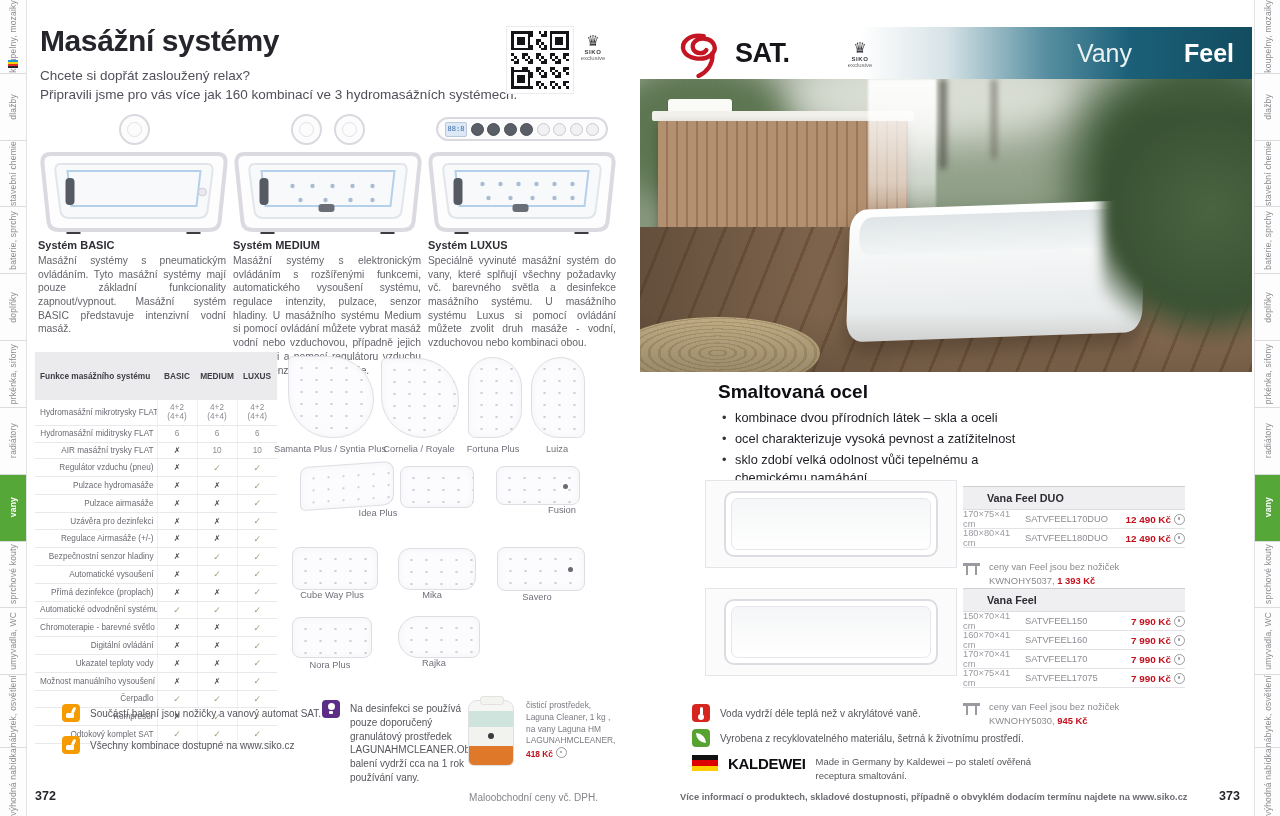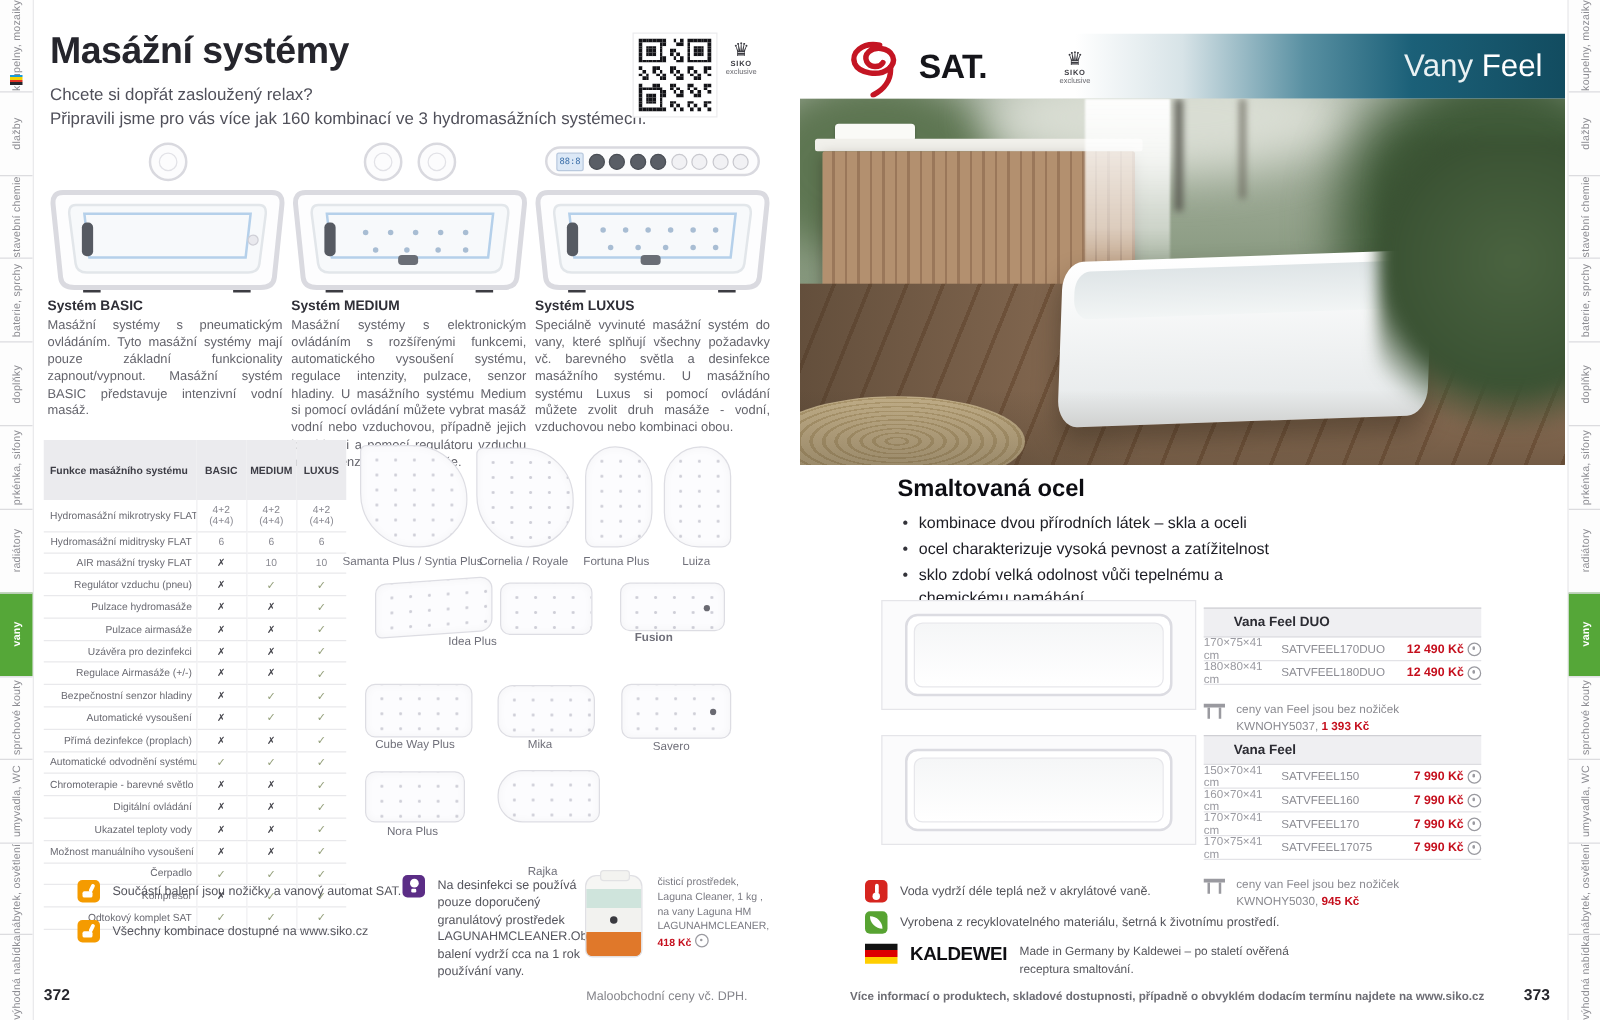--- a/index.html
+++ b/index.html
@@ -102,21 +102,21 @@
   #pn-left{left:35px;top:789px;font-size:12.5px;font-weight:bold;color:#26262c;}
   #foot-center{left:398px;top:792px;width:200px;text-align:right;font-size:10px;color:#85858b;}
   #foot-right{left:680px;top:792px;font-size:9.3px;color:#6d6d74;font-weight:bold;}
   #pn-right{left:1219px;top:789px;font-size:12.5px;font-weight:bold;color:#26262c;}
 
   
   #banner{left:640px;top:27px;width:612px;height:52px;
       background:linear-gradient(90deg,#fff 0%,#fff 36%,#d7e3e7 50%,#5990a2 66%,#1b6078 80%,#124c60 100%);}
   #banner .bt{position:absolute;right:18px;top:0;line-height:52px;font-size:25px;color:#fff;}
   #banner .light{font-weight:300;color:#e9f1f3;}
-  #banner .bold{font-weight:normal;}
+  #banner .bold{font-weight:bold;margin-left:45px;}
   #satlogo{left:676px;top:29px;display:flex;align-items:center;gap:7px;}
   #satlogo .sat-txt{font-size:27px;font-weight:bold;color:#15151a;letter-spacing:-.5px;}
 
   
   #photo{left:640px;top:79px;width:612px;height:293px;overflow:hidden;background:linear-gradient(180deg,#aeb8a9 0%,#96a48e 30%,#7e9175 60%,#6d8066 100%);}
   #photo>div{position:absolute;}
   .blob{filter:blur(16px);border-radius:50%;}
   #ph-sky{left:150px;top:-30px;width:290px;height:90px;background:#d9ddd3;filter:blur(18px);border-radius:50%;}
   #ph-gl{left:-40px;top:-20px;width:200px;height:150px;background:#5d7551;}
   #ph-gr{left:430px;top:-30px;width:260px;height:260px;background:#3f5a38;filter:blur(20px);border-radius:50%;}
@@ -945,26 +945,26 @@
   <div class="tshape" style="left:398px;top:548px;width:76px;height:40px;border-radius:12px;"></div>
   <div class="tshape drain" style="left:497px;top:547px;width:86px;height:42px;"></div>
   <div class="tshape" style="left:292px;top:617px;width:78px;height:39px;"></div>
   <div class="tshape s-rleft" style="left:398px;top:616px;width:80px;height:40px;"></div>
 
   <div class="tlabel" style="left:330px;top:444px;">Samanta Plus / Syntia Plus</div>
   <div class="tlabel" style="left:419px;top:444px;">Cornelia / Royale</div>
   <div class="tlabel" style="left:493px;top:444px;">Fortuna Plus</div>
   <div class="tlabel" style="left:557px;top:444px;">Luiza</div>
   <div class="tlabel" style="left:378px;top:508px;">Idea Plus</div>
-  <div class="tlabel" style="left:523px;top:505px;font-weight:bold;">Fusion</div>
+  <div class="tlabel" style="left:562px;top:505px;">Fusion</div>
   <div class="tlabel" style="left:332px;top:590px;">Cube Way Plus</div>
   <div class="tlabel" style="left:432px;top:590px;">Mika</div>
   <div class="tlabel" style="left:537px;top:592px;">Savero</div>
   <div class="tlabel" style="left:330px;top:660px;">Nora Plus</div>
-  <div class="tlabel" style="left:434px;top:692px;">Rajka</div>
+  <div class="tlabel" style="left:434px;top:658px;">Rajka</div>
 
   <div class="note-row" style="left:62px;top:704px;width:260px;">
     <span class="sico thumb">
         <span class="t1"></span>
         <span class="t2"></span>
       </span>
     <span class="txt">Součástí balení jsou nožičky a vanový automat SAT.</span>
   </div>
   <div class="note-row" style="left:62px;top:736px;width:260px;">
     <span class="sico thumb">

